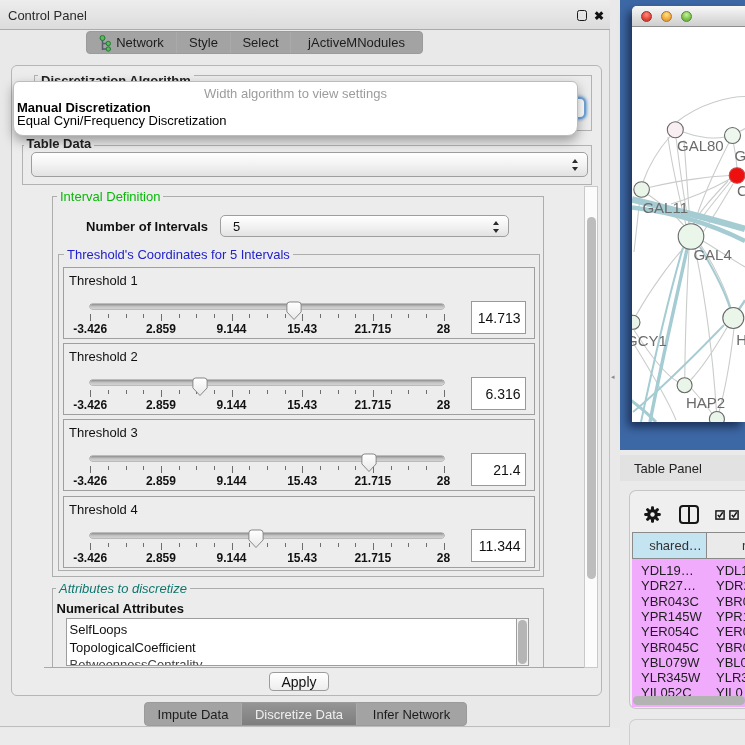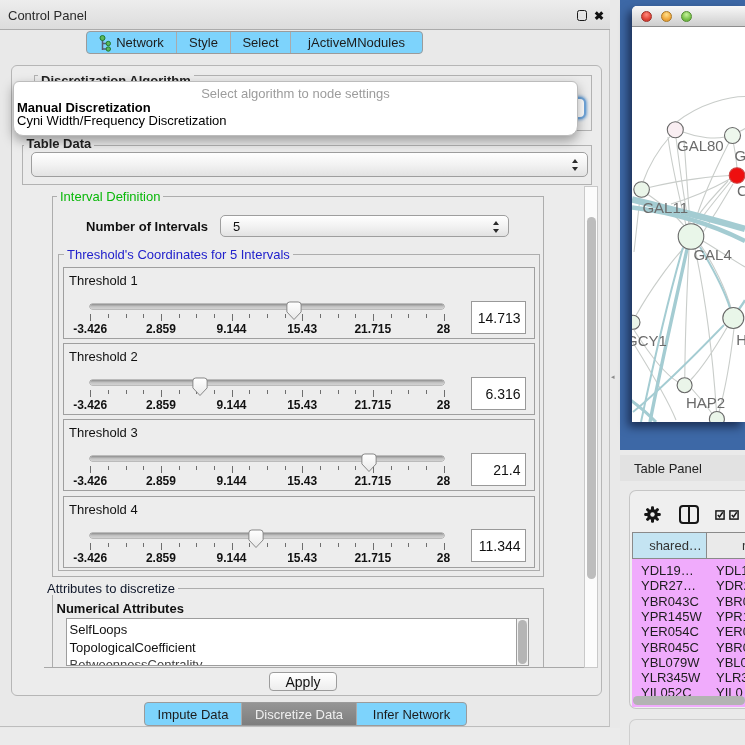--- a/index.html
+++ b/index.html
@@ -1,21 +1,21 @@
 <!DOCTYPE html>
 <html><head>
 <meta charset="utf-8">
 <style>
   * { margin:0; padding:0; box-sizing:border-box; }
   html,body { width:745px; height:745px; overflow:hidden; }
   body { font-family:"Liberation Sans", sans-serif; background:#e9e9e9; position:relative; }
   .abs { position:absolute; }
   .grp { position:absolute; border:1px solid #adadad; }
   .grp-title { position:absolute; background:#ececec; padding:0 3px; font-size:13px; line-height:13px; white-space:nowrap; }
-  .seg { display:flex; position:absolute; background:#7dd3fc; border:1px solid #9b9b9b; border-radius:4px; overflow:hidden; }
+  .seg { display:flex; position:absolute; background:#a3a3a3; border:1px solid #9b9b9b; border-radius:4px; overflow:hidden; }
   .seg > div { font-size:13px; color:#1c1c1c; display:flex; align-items:center; justify-content:center; border-right:1px solid #aaa; white-space:nowrap; }
   .seg > div:last-child { border-right:none; }
   .seg > div.sel { background:linear-gradient(#959595,#7e7e7e); color:#efefef; }
   .combo { position:absolute; background:linear-gradient(#ffffff,#f1f1f1 55%,#e2e2e2); border:1px solid #9e9e9e; border-radius:5px; font-size:13px; color:#111; }
   .combo .arr { position:absolute; right:9px; width:0; height:0; border-left:3.5px solid transparent; border-right:3.5px solid transparent; }
   .combo .up { border-bottom:4.5px solid #2b2b2b; }
   .combo .dn { border-top:4.5px solid #2b2b2b; }
   .tbox { position:absolute; border:1px solid #9f9f9f; background:#ededed; }
   .tname { position:absolute; left:6px; font-size:13px; font-weight:normal; color:#111; }
   .track { position:absolute; height:5px; border-radius:3px; background:linear-gradient(#8f8f8f,#c6c6c6 55%,#d2d2d2); box-shadow:0 0 0 0.5px #8a8a8a; }
@@ -86,37 +86,37 @@
     </svg><div class="tfield" style="left:470.5px;top:529.1px;width:55px;height:33px;">11.344</div><svg width="0" height="0">
       <defs>
         <linearGradient id="thg" x1="0" y1="0" x2="0" y2="1">
           <stop offset="0" stop-color="#ffffff"></stop>
           <stop offset="1" stop-color="#e8e8e8"></stop>
         </linearGradient>
       </defs>
     </svg></div>
 
 <div class="grp" style="left:52px;top:588px;width:492px;height:79px;border-bottom:none;"></div>
-<div class="grp-title" style="left:44px;top:582px;color:#0f172a;">Attributes to discretize</div>
+<div class="grp-title" style="left:56px;top:582px;color:#0f766e;font-style:italic;">Attributes to discretize</div>
 <div class="abs" style="left:56.5px;top:601px;font-size:13px;font-weight:bold;color:#111;">Numerical Attributes</div>
 
 <div class="abs" style="left:66px;top:618px;width:450px;height:48px;background:#fff;border:1px solid #9d9d9d;border-right:none;overflow:hidden;">
   <div style="position:absolute;left:2.5px;top:3px;font-size:13px;color:#111;">SelfLoops</div>
   <div style="position:absolute;left:2.5px;top:20.5px;font-size:13px;color:#111;">TopologicalCoefficient</div>
   <div style="position:absolute;left:2.5px;top:38px;font-size:13px;color:#404040;">BetweennessCentrality</div>
 </div>
 <div class="abs" style="left:516px;top:618px;width:13px;height:48px;background:#f2f2f2;border:1px solid #9d9d9d;"></div>
 <div class="abs" style="left:518px;top:620px;width:9px;height:44px;background:#b5b5b5;border-radius:5px;"></div>
 
 <div class="abs" style="left:44px;top:667px;width:554px;height:6px;background:#ececec;border-top:1px solid #a8a8a8;"></div>
 
 <div class="abs" style="left:584px;top:186px;width:14px;height:482px;background:#fbfbfb;border:1px solid #c9c9c9;"></div>
 <div class="abs" style="left:586.5px;top:217px;width:9px;height:362px;background:#bdbdbd;border-radius:5px;"></div>
 
-<div class="abs" style="left:269px;top:672px;width:68px;height:19px;background:linear-gradient(#ffffff,#ededed);border:1px solid #9c9c9c;border-radius:4px;font-size:14px;color:#111;text-align:center;line-height:18px;">Apply</div>
+<div class="abs" style="left:269px;top:672px;width:60px;height:19px;background:linear-gradient(#ffffff,#ededed);border:1px solid #9c9c9c;border-radius:4px;font-size:14px;color:#111;text-align:center;line-height:18px;">Apply</div>
 
 <div class="seg" style="left:144px;top:702px;height:24px;">
   <div style="width:97px;">Impute Data</div>
   <div style="width:115px;" class="sel">Discretize Data</div>
   <div style="width:109px;">Infer Network</div>
 </div>
 
 <div class="abs" style="left:0;top:728px;width:620px;height:17px;background:#ebebeb;"></div>
 
 <div class="abs" style="left:611px;top:373px;width:6px;height:7px;color:#8a8a8a;font-size:7px;line-height:7px;">◂</div>
@@ -245,15 +245,15 @@
     <div class="abs" style="left:641px;top:670.1px;font-size:13px;color:#1d1d1d;">YLR345W</div>
     <div class="abs" style="left:716px;top:670.1px;font-size:13px;color:#1d1d1d;">YLR3</div>
     <div class="abs" style="left:641px;top:685.4px;font-size:13px;color:#1d1d1d;">YIL052C</div>
     <div class="abs" style="left:716px;top:685.4px;font-size:13px;color:#1d1d1d;">YIL0</div>
   </div>
 
 <div class="abs" style="left:633px;top:696px;width:112px;height:9px;background:#b3b3b3;border-radius:5px;"></div>
 <div class="abs" style="left:629px;top:719px;width:116px;height:26px;border-top:1px solid #cfcfcf;border-left:1px solid #cfcfcf;border-radius:7px 0 0 0;"></div>
 
 <div class="abs" style="left:13px;top:81px;width:565px;height:55px;background:#fff;border:1px solid #bcbcbc;border-radius:6px 6px 10px 10px;box-shadow:0 5px 12px rgba(0,0,0,0.35);z-index:50;"></div>
-<div class="abs" style="left:13px;top:86px;width:565px;text-align:center;font-size:13px;color:#9c9c9c;z-index:51;">Select algorithm to node settings</div>
+<div class="abs" style="left:13px;top:86px;width:565px;text-align:center;font-size:13px;color:#9c9c9c;z-index:51;">Width algorithm to view settings</div>
 <div class="abs" style="left:17px;top:100px;font-size:13px;font-weight:bold;color:#000;z-index:51;">Manual Discretization</div>
-<div class="abs" style="left:17px;top:112.5px;font-size:13px;color:#000;z-index:51;">Cyni Width/Frequency Discretization</div>
+<div class="abs" style="left:17px;top:112.5px;font-size:13px;color:#000;z-index:51;">Equal Cyni/Frequency Discretization</div>
 
 </body></html>

